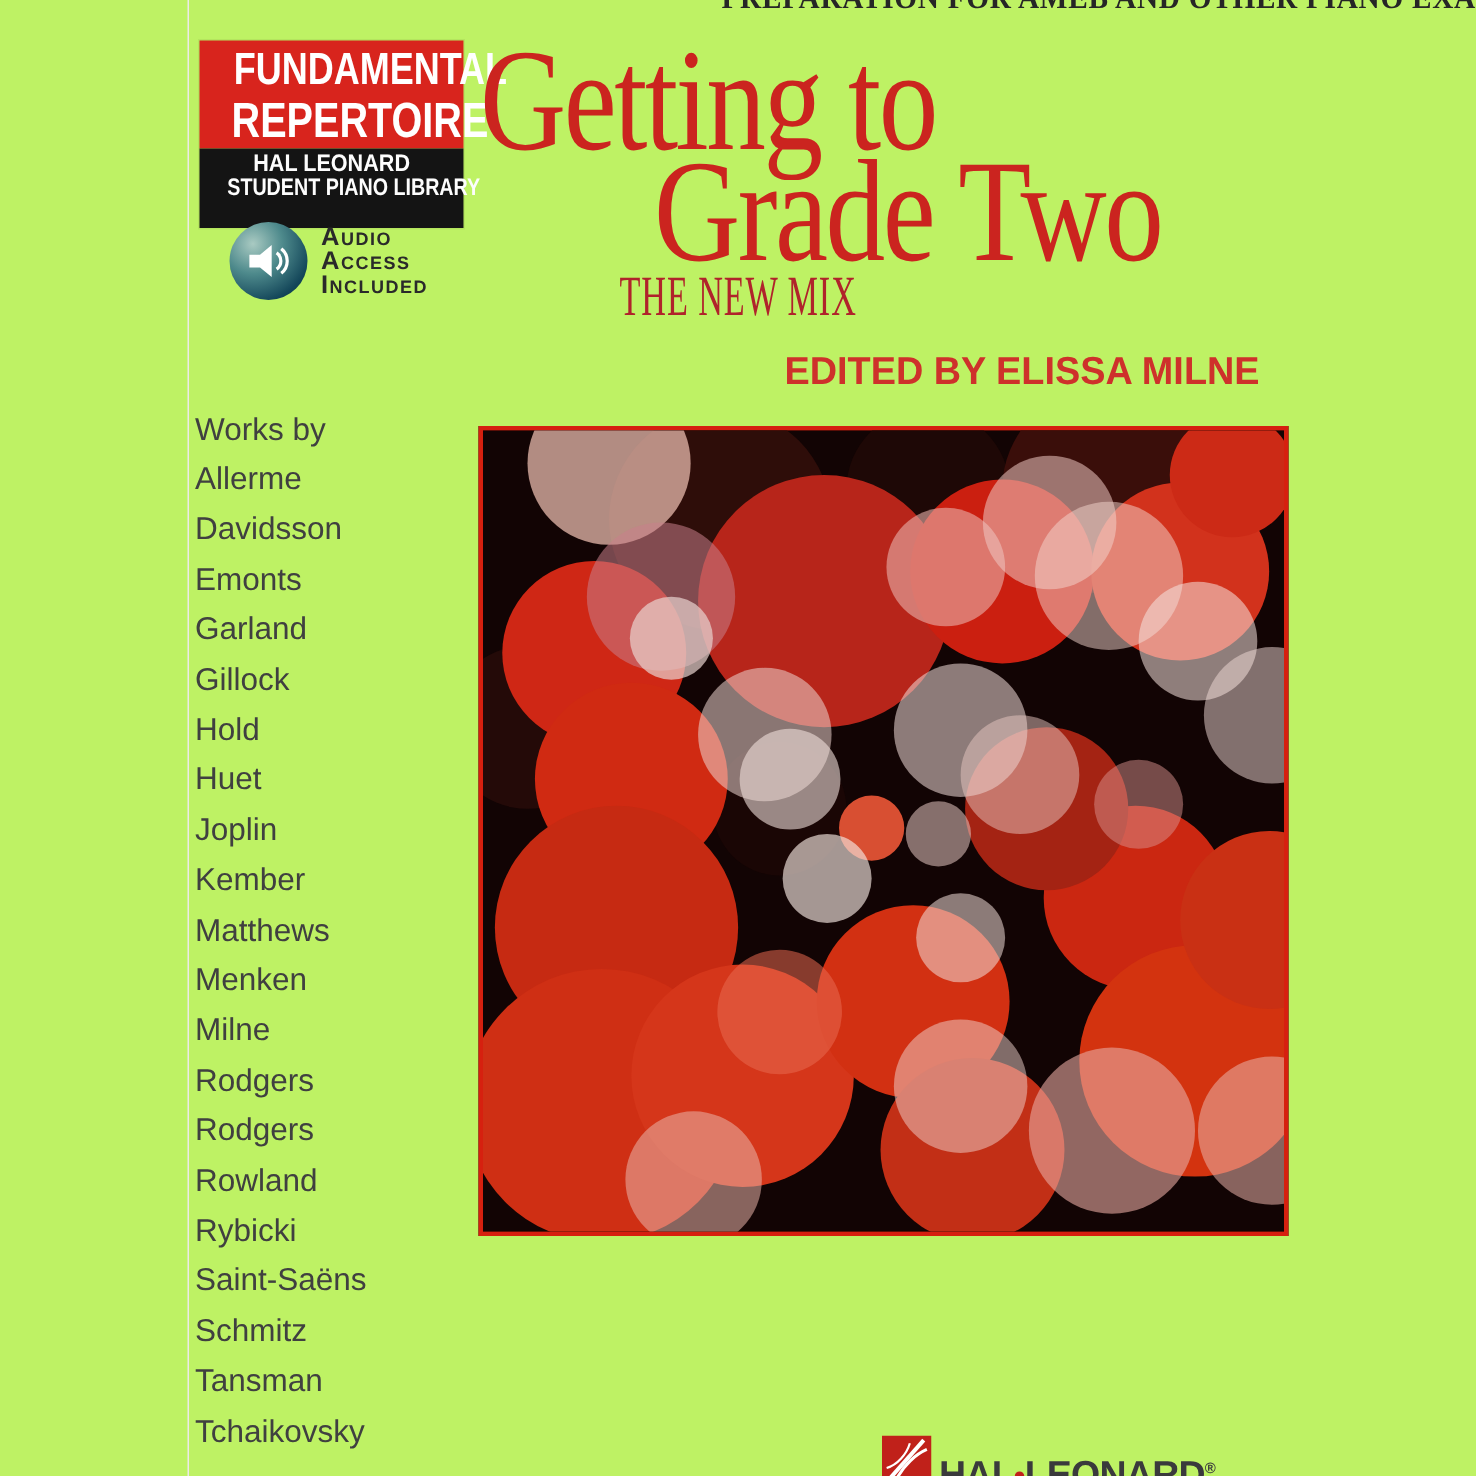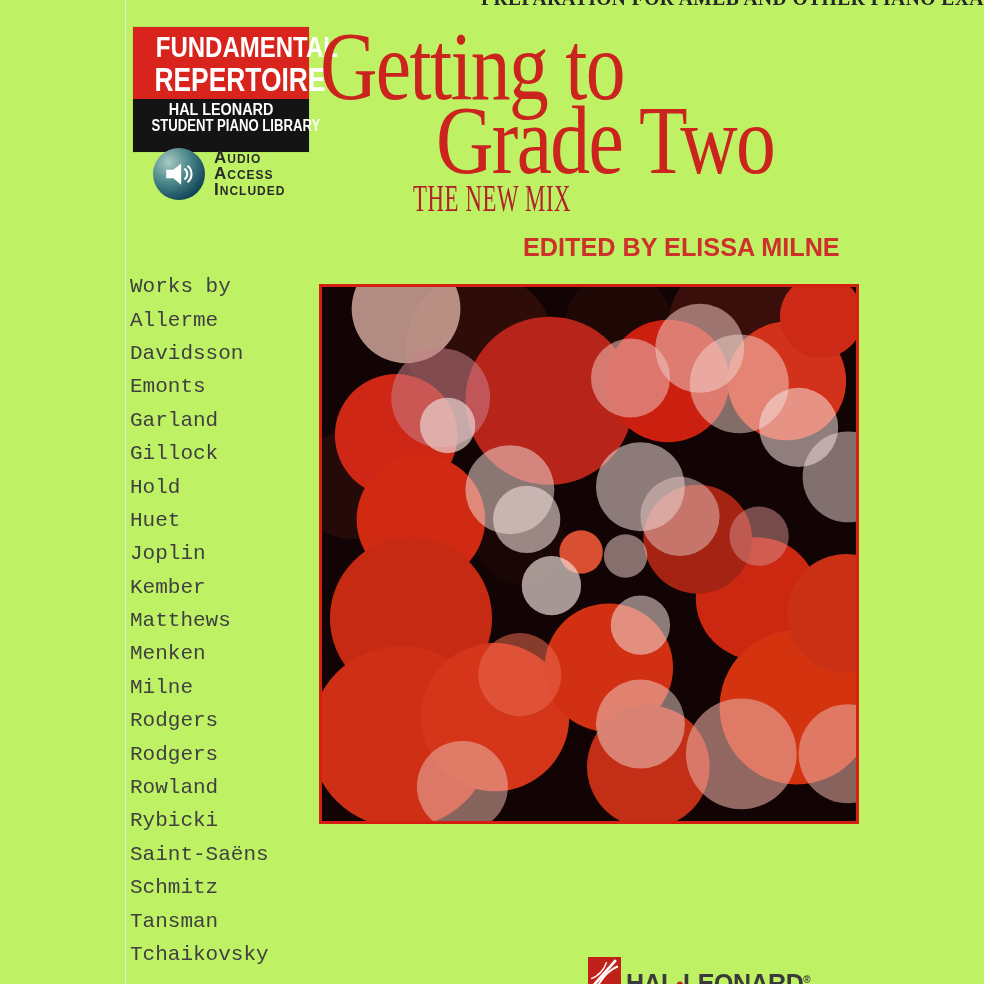--- a/index.html
+++ b/index.html
@@ -37,21 +37,21 @@
   .title-2{left:436px;top:92px;}
   .subtitle{position:absolute;left:413px;top:179px;font-family:"Liberation Serif",serif;
     color:#b0232b;font-size:38px;line-height:1;white-space:nowrap;transform:scaleX(.6);
     transform-origin:0 0;letter-spacing:1px;}
   .edited{position:absolute;left:523px;top:234px;font-weight:bold;font-size:26px;line-height:1;
     color:#ce312b;white-space:nowrap;transform:scaleX(.97);transform-origin:0 0;}
 
   
   .works{position:absolute;left:130px;top:270px;list-style:none;margin:0;padding:0;
     color:#404040;font-size:21px;}
-  .works li{height:33.4px;display:flex;align-items:center;font-family:Liberation Mono, monospace;}
+  .works li{height:33.4px;display:flex;align-items:center;}
 
   
   .art{position:absolute;left:319px;top:284px;width:534px;height:534px;border:3px solid #d6200f;
     background:#120404;}
   .art svg{display:block;}
 
   
   .pub{position:absolute;left:588px;top:957px;display:flex;align-items:flex-start;}
   .pub-text{margin:14px 0 0 5px;font-weight:bold;font-size:25px;line-height:1;color:#3a3a3c;
     letter-spacing:-.5px;white-space:nowrap;}

